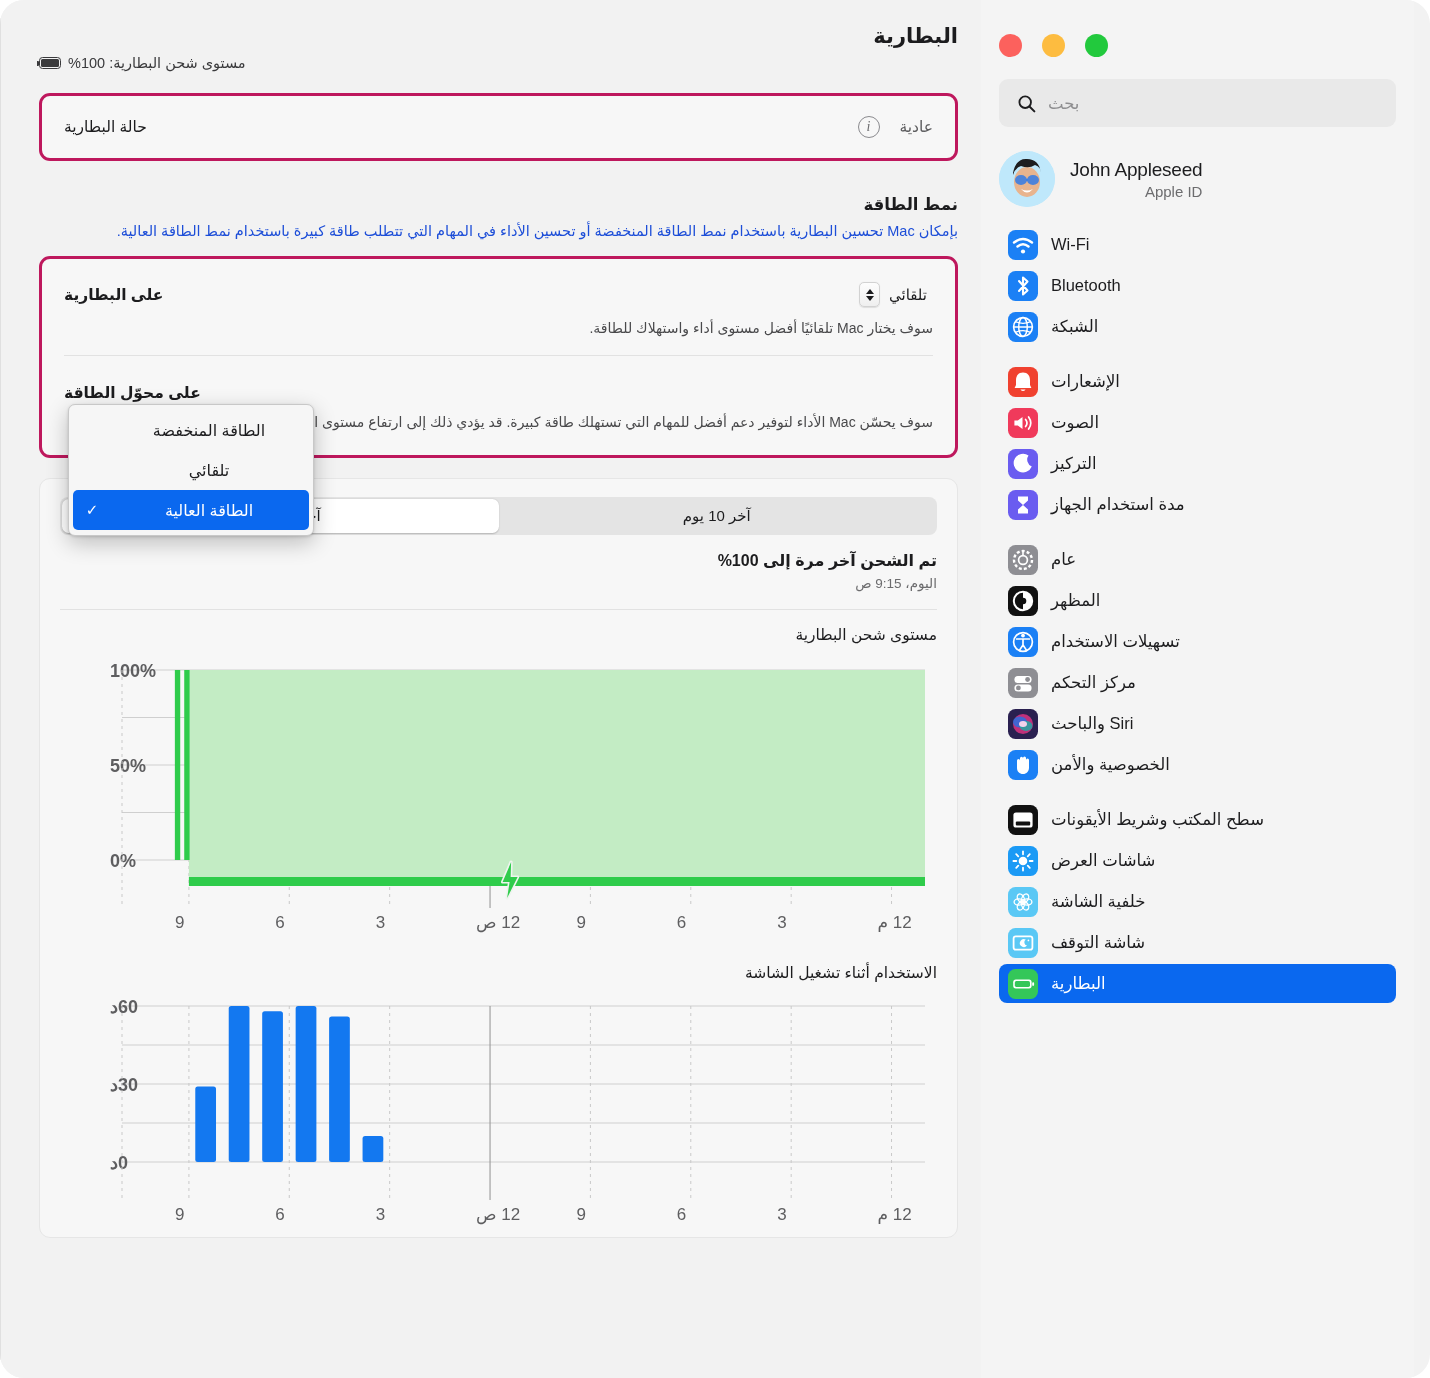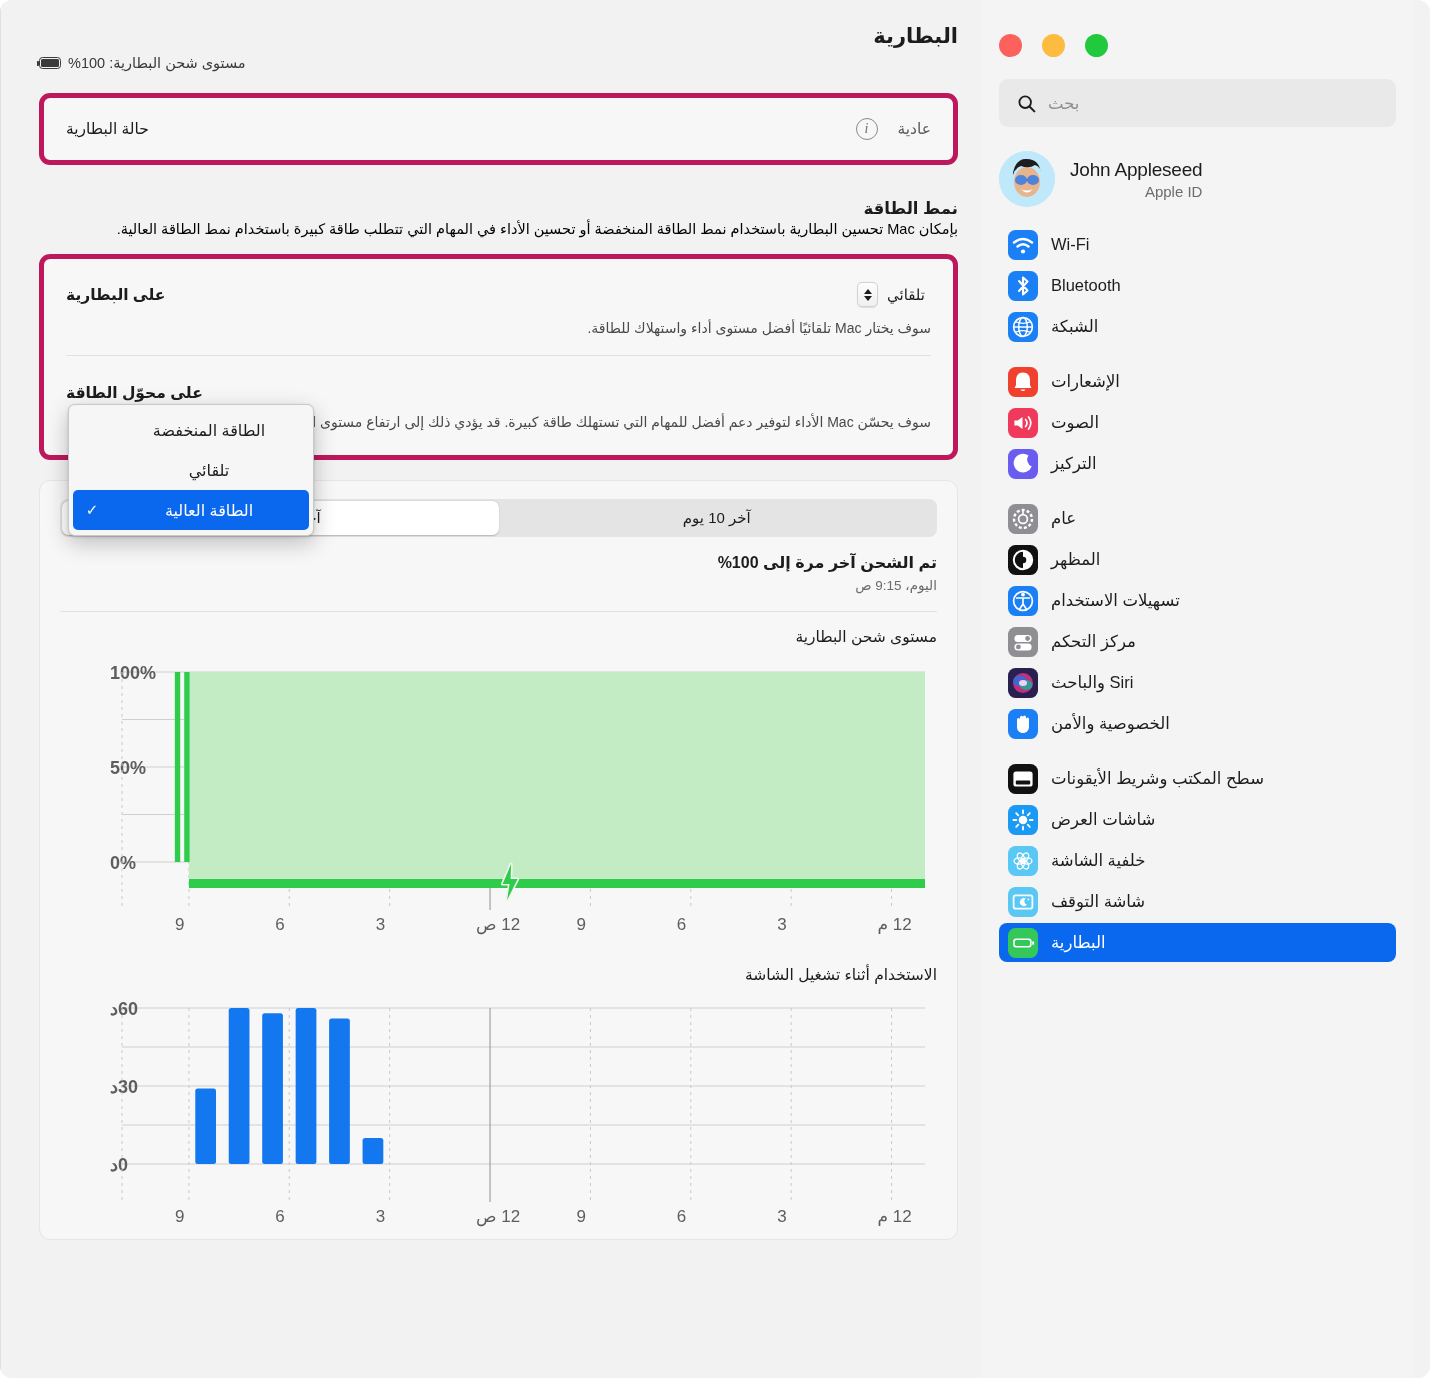--- a/index.html
+++ b/index.html
@@ -12,21 +12,21 @@
     height: 1378px;
     overflow: hidden;
     font-family: "Liberation Sans", "DejaVu Sans", sans-serif;
     -webkit-font-smoothing: antialiased;
   }
   #window {
     position: relative;
     width: 1430px;
     height: 1378px;
     background: #f2f2f2;
-    border-radius: 12px;
+    border-radius: 24px;
     overflow: hidden;
     display: flex;
     flex-direction: row;
   }
 
   
   #main {
     position: absolute;
     left: 0; top: 0;
     width: 997px;
@@ -78,21 +78,21 @@
     content: "";
     position: absolute;
     left: 1.4px; top: 1.4px; right: 1.4px; bottom: 1.4px;
     background: #3a3a3c;
     border-radius: 1.5px;
   }
 
   
   .card {
     background: #f7f7f7;
-    border: 5px solid #be185d;
+    border: 3px solid #be185d;
     border-radius: 11px;
     margin-top: 22px;
   }
   .row {
     display: flex;
     flex-direction: row-reverse;
     align-items: center;
     justify-content: space-between;
     padding: 20px 22px;
     font-size: 15.5px;
@@ -124,22 +124,23 @@
   .section-head {
     text-align: right;
     font-size: 16.5px;
     font-weight: 700;
     color: #1c1c1e;
     margin-top: 34px;
   }
   .section-desc {
     text-align: right;
     font-size: 14.5px;
-    color: #000000;
+    color: #1d4ed8;
     line-height: 1.55;
+    margin-top: 6px;
   }
 
   .pm-card { margin-top: 14px; padding-bottom: 2px; }
   .pm-row {
     display: flex;
     flex-direction: row-reverse;
     align-items: center;
     justify-content: space-between;
     padding: 14px 22px 4px 22px;
     margin-top: 8px;
@@ -600,20 +601,28 @@
             <span class="nav-label">الصوت</span>
           </div>
           <div class="nav-item">
             <span class="nav-ico" style="background: rgb(106, 92, 240);">
               <svg viewBox="0 0 30 30" width="30" height="30">
                 <path d="M20.5 6.4 A9.4 9.4 0 1 0 23.8 17.6 A7.6 7.6 0 0 1 20.5 6.4 Z" fill="#ffffff"></path>
               </svg>
             </span>
             <span class="nav-label">التركيز</span>
           </div>
+          <div class="nav-item">
+            <span class="nav-ico" style="background: rgb(106, 92, 240);">
+              <svg viewBox="0 0 30 30" width="30" height="30">
+                <path d="M10 6.4 L20 6.4 L20 10.6 L15 15 L20 19.4 L20 23.6 L10 23.6 L10 19.4 L15 15 L10 10.6 Z" fill="#ffffff"></path>
+              </svg>
+            </span>
+            <span class="nav-label">مدة استخدام الجهاز</span>
+          </div>
         </div>
         <div class="nav-group">
           <div class="nav-item">
             <span class="nav-ico" style="background: rgb(142, 142, 147);">
               <svg viewBox="0 0 30 30" width="30" height="30">
                 <circle cx="15" cy="15" r="9" fill="none" stroke="#ffffff" stroke-width="2.4" stroke-dasharray="3 2.1"></circle>
                 <circle cx="15" cy="15" r="4.4" fill="none" stroke="#ffffff" stroke-width="1.7"></circle>
                 <line x1="15" y1="10.6" x2="15" y2="6" stroke="#ffffff" stroke-width="1.6"></line>
               </svg>
             </span>

